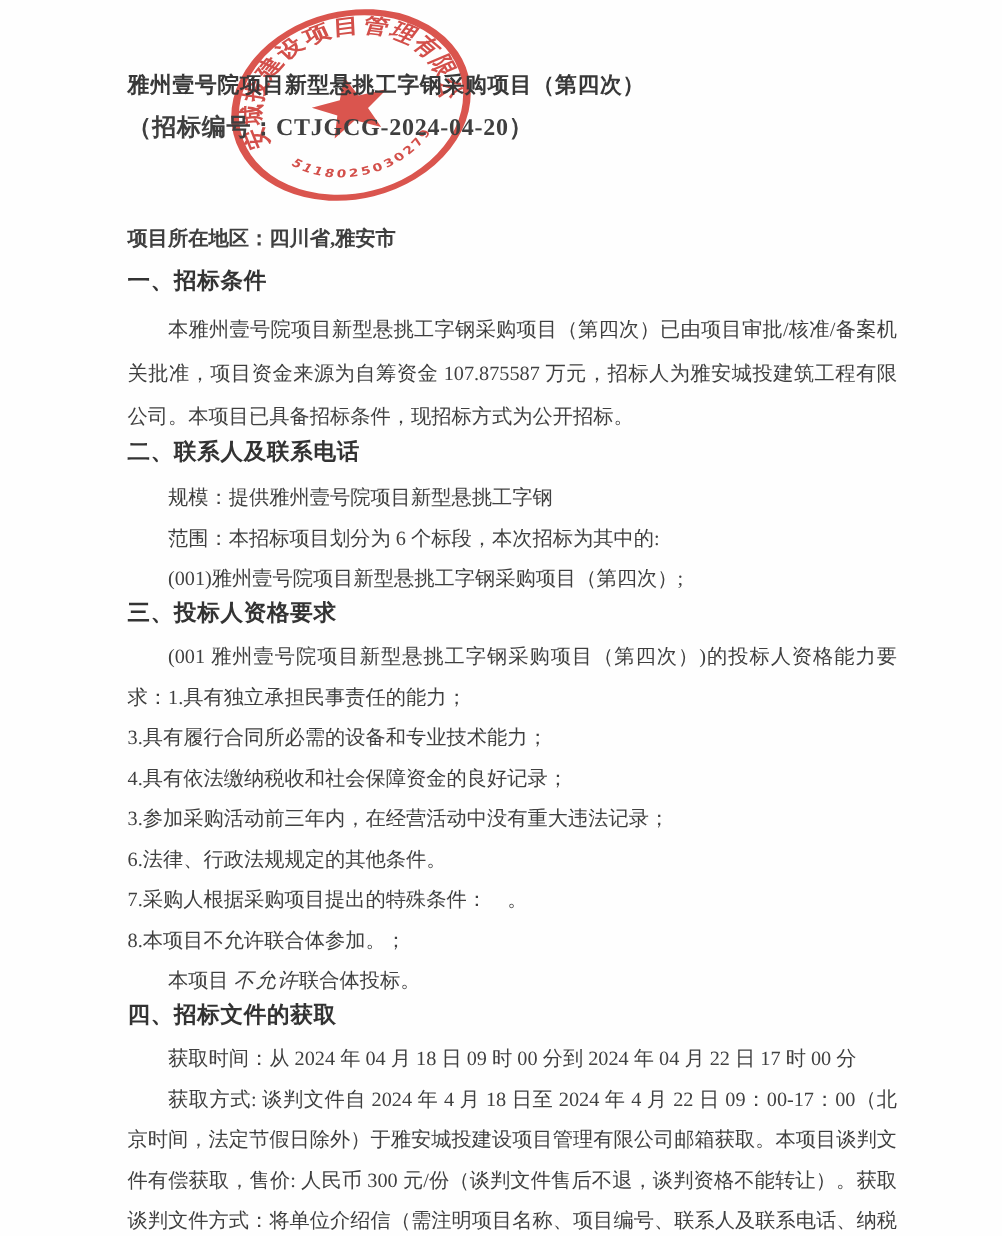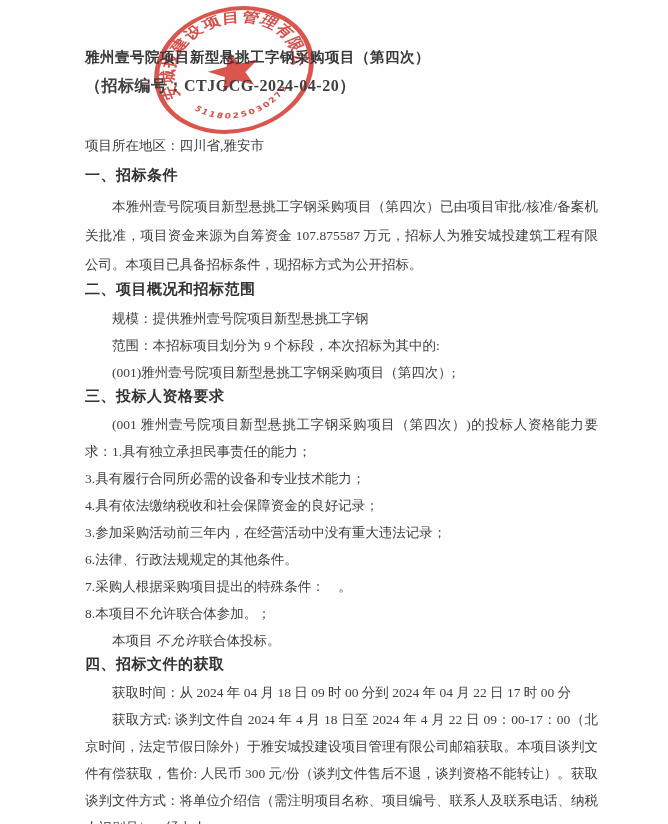--- a/index.html
+++ b/index.html
@@ -28,21 +28,21 @@
     letter-spacing: 0.5px;
     color: #383838;
   }
   .doc-subtitle {
     margin-top: 8px;
     font-size: 16px;
     font-weight: 600;
     line-height: 20px;
     letter-spacing: 0.5px;
   }
-  .location { margin-top: 40px; line-height: 20px; }
+  .location { margin-top: 53px; line-height: 20px; font-weight: bold; }
   .sec-heading {
     font-size: 15px;
     font-weight: 700;
     line-height: 21px;
     color: #333;
     letter-spacing: 0.5px;
   }
   .h-s1 { margin-top: 9px; }
   .para {
     text-align: justify;
@@ -111,23 +111,23 @@
     <div class="doc-header">
       <div class="doc-title">雅州壹号院项目新型悬挑工字钢采购项目（第四次）</div>
       <div class="doc-subtitle">（招标编号：CTJGCG-2024-04-20）</div>
     </div>
 
     <div class="location">项目所在地区：四川省,雅安市</div>
 
     <div class="sec-heading h-s1">一、招标条件</div>
     <p class="para para-1">本雅州壹号院项目新型悬挑工字钢采购项目（第四次）已由项目审批/核准/备案机关批准，项目资金来源为自筹资金 107.875587 万元，招标人为雅安城投建筑工程有限公司。本项目已具备招标条件，现招标方式为公开招标。</p>
 
-    <div class="sec-heading">二、项目概况和招标范围</div>
+    <div class="sec-heading">二、联系人及联系电话</div>
     <p class="single after-h2">规模：提供雅州壹号院项目新型悬挑工字钢</p>
-    <p class="single">范围：本招标项目划分为 9 个标段，本次招标为其中的:</p>
+    <p class="single">范围：本招标项目划分为 6 个标段，本次招标为其中的:</p>
     <p class="single">(001)雅州壹号院项目新型悬挑工字钢采购项目（第四次）;</p>
 
     <div class="sec-heading">三、投标人资格要求</div>
     <p class="para qual-intro">(001 雅州壹号院项目新型悬挑工字钢采购项目（第四次）)的投标人资格能力要求：1.具有独立承担民事责任的能力；</p>
     <p class="qual-item">3.具有履行合同所必需的设备和专业技术能力；</p>
     <p class="qual-item">4.具有依法缴纳税收和社会保障资金的良好记录；</p>
     <p class="qual-item">3.参加采购活动前三年内，在经营活动中没有重大违法记录；</p>
     <p class="qual-item">6.法律、行政法规规定的其他条件。</p>
     <p class="qual-item">7.采购人根据采购项目提出的特殊条件：　。</p>
     <p class="qual-item">8.本项目不允许联合体参加。；</p>

